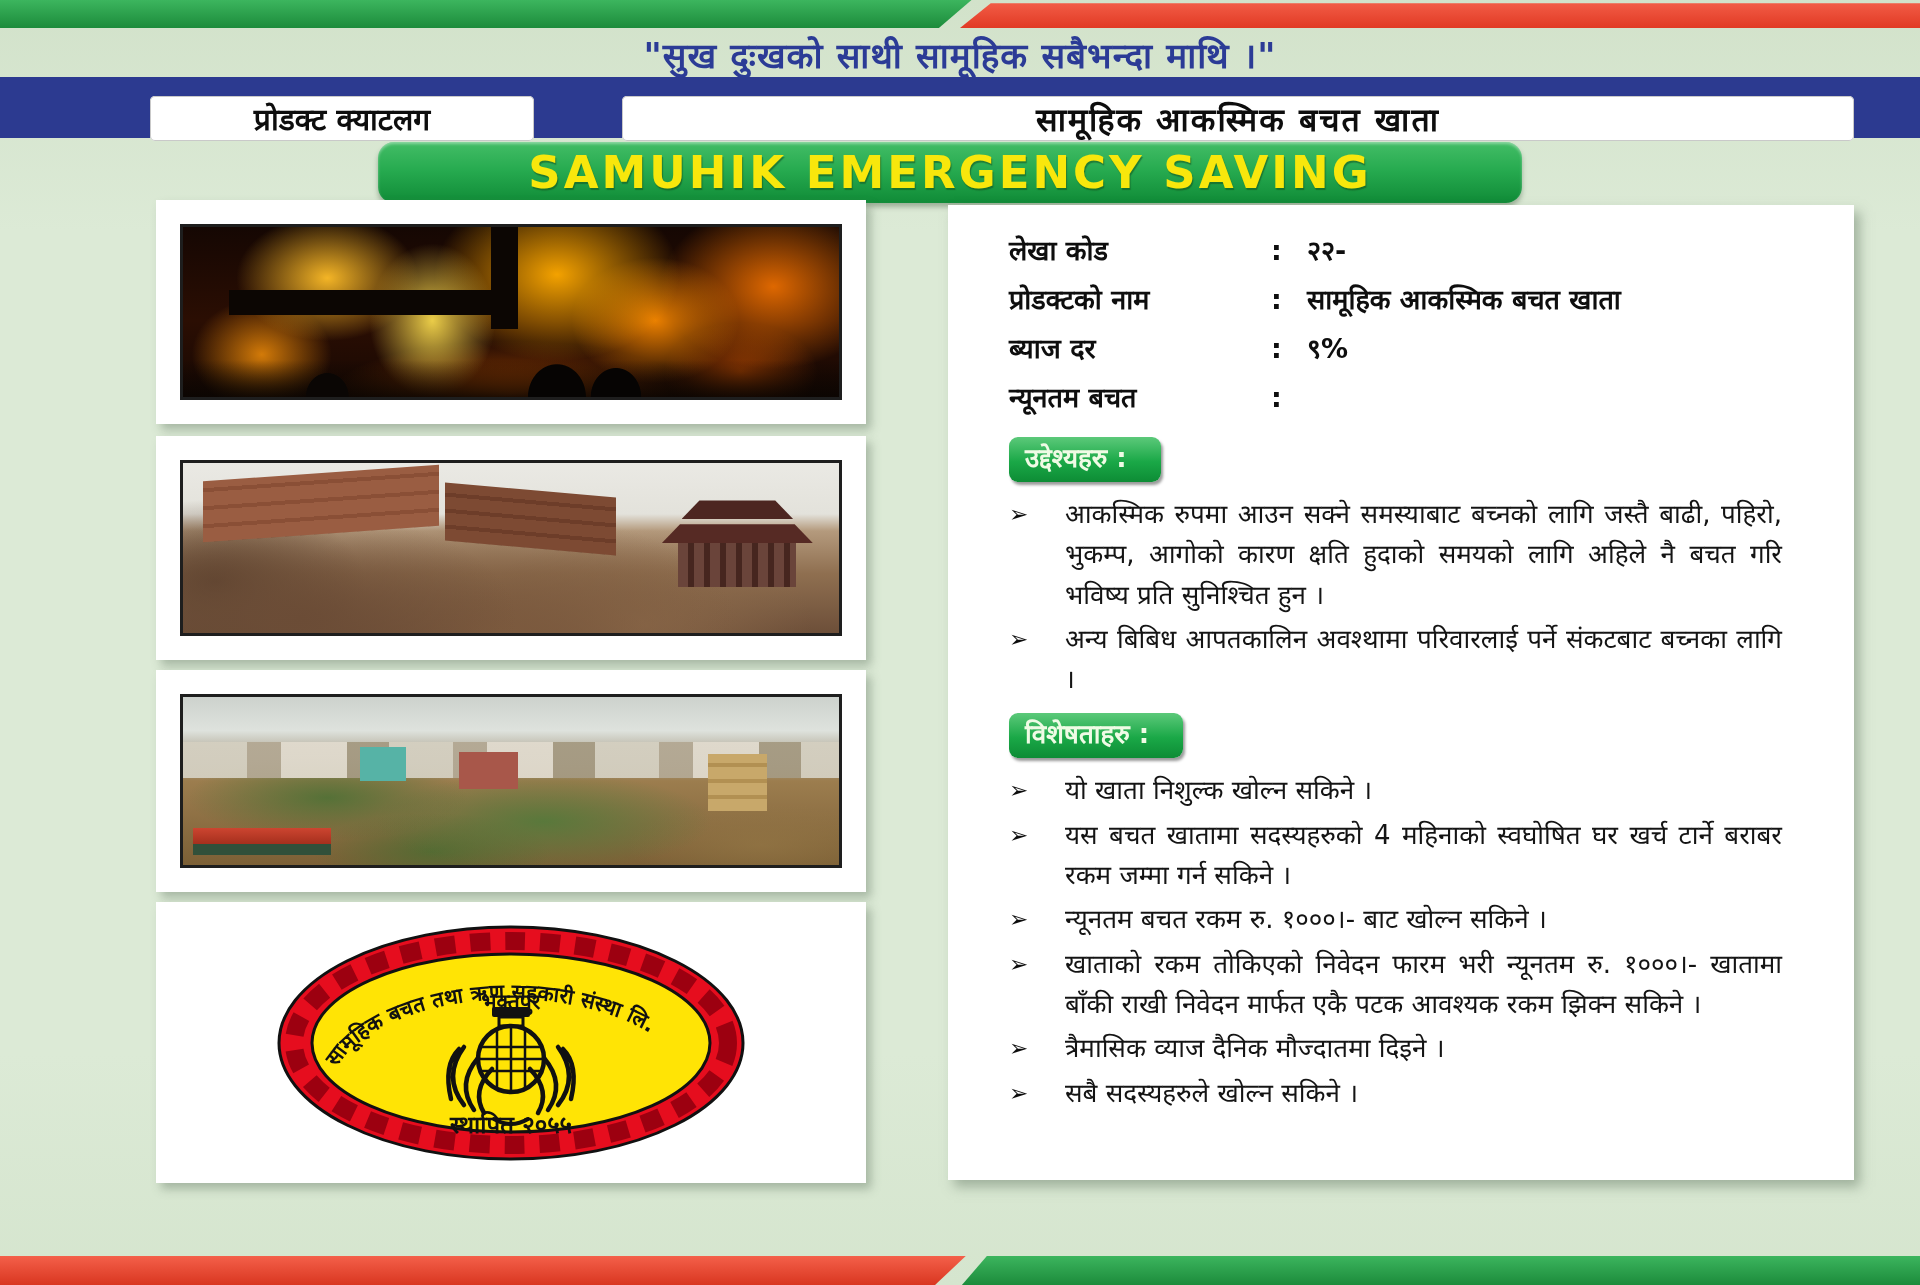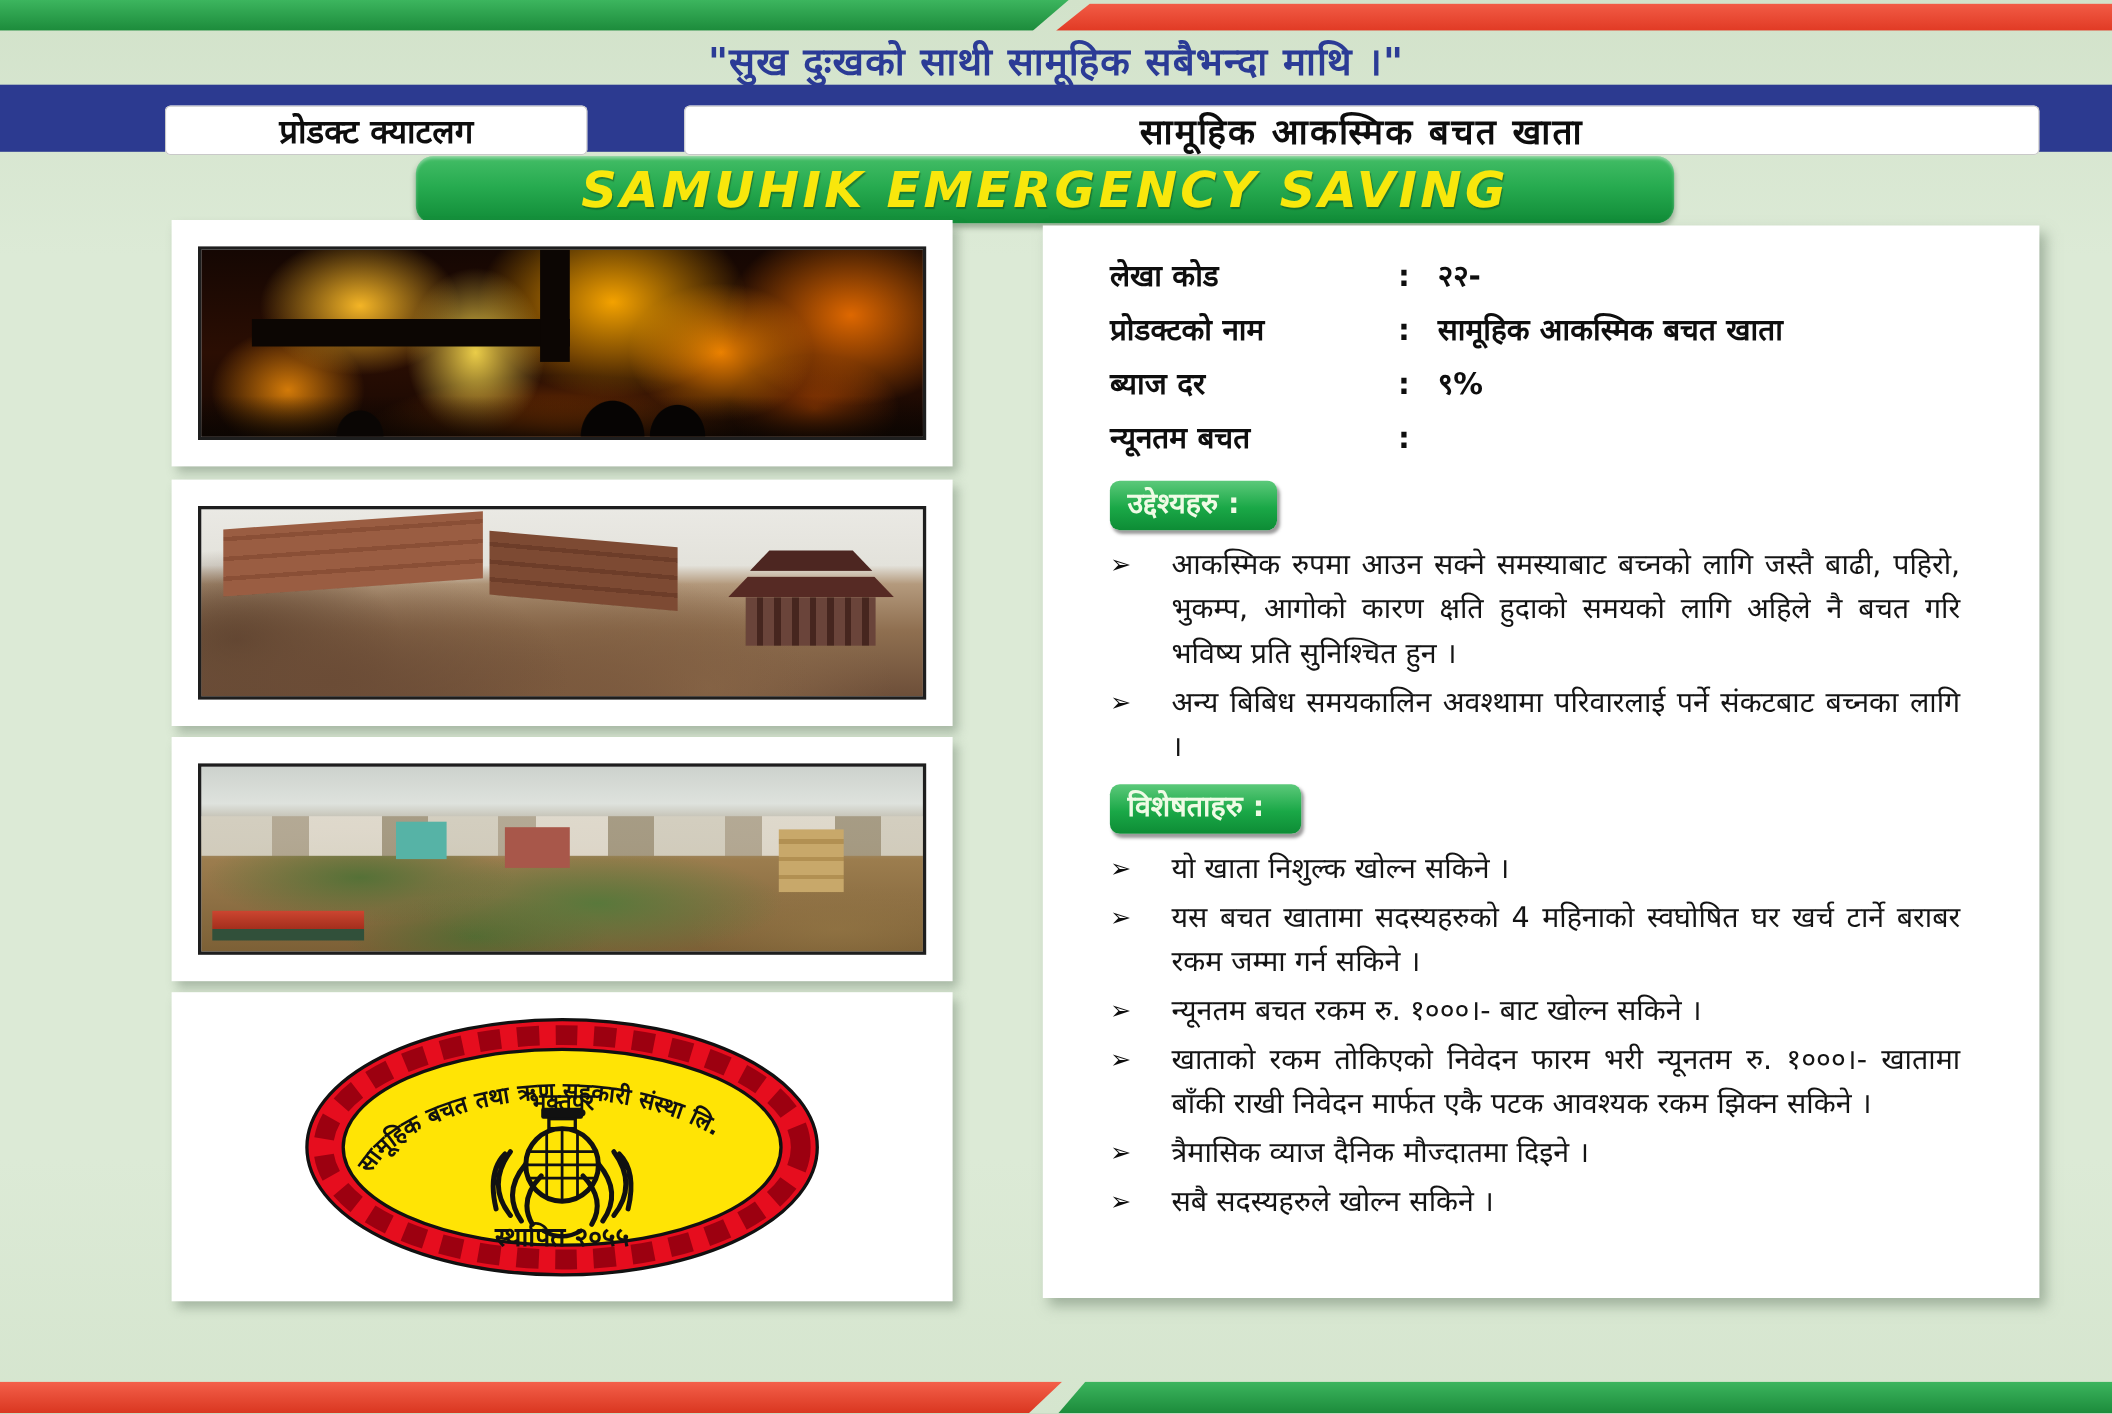--- a/index.html
+++ b/index.html
@@ -26,21 +26,21 @@
   .hbox { position:absolute; top:8px; height:45px; background:#fff; border-radius:5px;
           display:flex; align-items:center; justify-content:center;
           font-weight:bold; color:#0d0d0d; box-shadow:inset 0 0 0 1px #c9c9c9;margin-top:11px; }
   .hbox-left  { left:150px; width:384px; font-size:30px; }
   .hbox-right { left:622px; width:1232px; font-size:32px; letter-spacing:2px; }
 
   
   .banner { position:absolute; top:142px; left:378px; width:1144px; height:61px; border-radius:16px;
             background:linear-gradient(180deg,#43bd66 0%,#27ab50 45%,#108b37 100%);
             box-shadow:0 4px 5px rgba(40,70,40,.35), inset 0 2px 3px rgba(255,255,255,.4);
-            display:flex; align-items:center; justify-content:center;font-style:italic; }
+            display:flex; align-items:center; justify-content:center; }
   .banner span { font-size:45px; font-weight:bold; letter-spacing:3px; color:#f8e70c;
                  text-shadow:1px 2px 1px rgba(20,80,30,.55); }
 
   
   .lcard { position:absolute; left:156px; width:710px; background:#fff;
            box-shadow:5px 6px 9px rgba(105,125,105,.45); }
   .lcard-1 { top:200px; height:224px; }
   .lcard-2 { top:436px; height:224px; }
   .lcard-3 { top:670px; height:222px; }
   .lcard-4 { top:902px; height:281px; display:flex; align-items:center; justify-content:center; }
@@ -219,21 +219,21 @@
     </div>
 
     <div class="pill">उद्देश्यहरु :</div>
     <ul class="bullets">
       <li>
         <span class="arrow">➢</span>
         <span>आकस्मिक रुपमा आउन सक्ने समस्याबाट बच्नको लागि जस्तै बाढी, पहिरो, भुकम्प, आगोको कारण क्षति हुदाको समयको लागि अहिले नै बचत गरि भविष्य प्रति सुनिश्चित हुन ।</span>
       </li>
       <li>
         <span class="arrow">➢</span>
-        <span>अन्य बिबिध समयकालिन अवश्थामा परिवारलाई पर्ने संकटबाट बच्नका लागि ।</span>
+        <span>अन्य बिबिध आपतकालिन अवश्थामा परिवारलाई पर्ने संकटबाट बच्नका लागि ।</span>
       </li>
     </ul>
 
     <div class="pill">विशेषताहरु :</div>
     <ul class="bullets">
       <li>
         <span class="arrow">➢</span>
         <span>यो खाता निशुल्क खोल्न सकिने ।</span>
       </li>
       <li>

